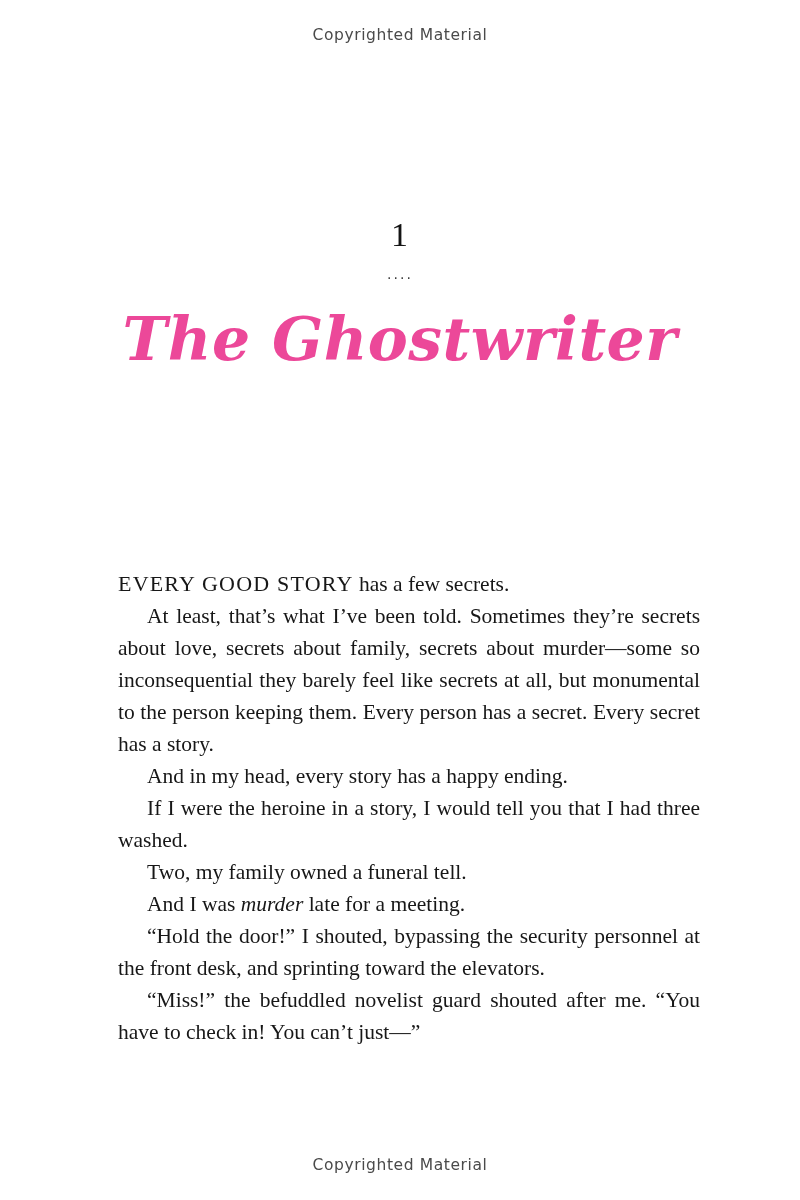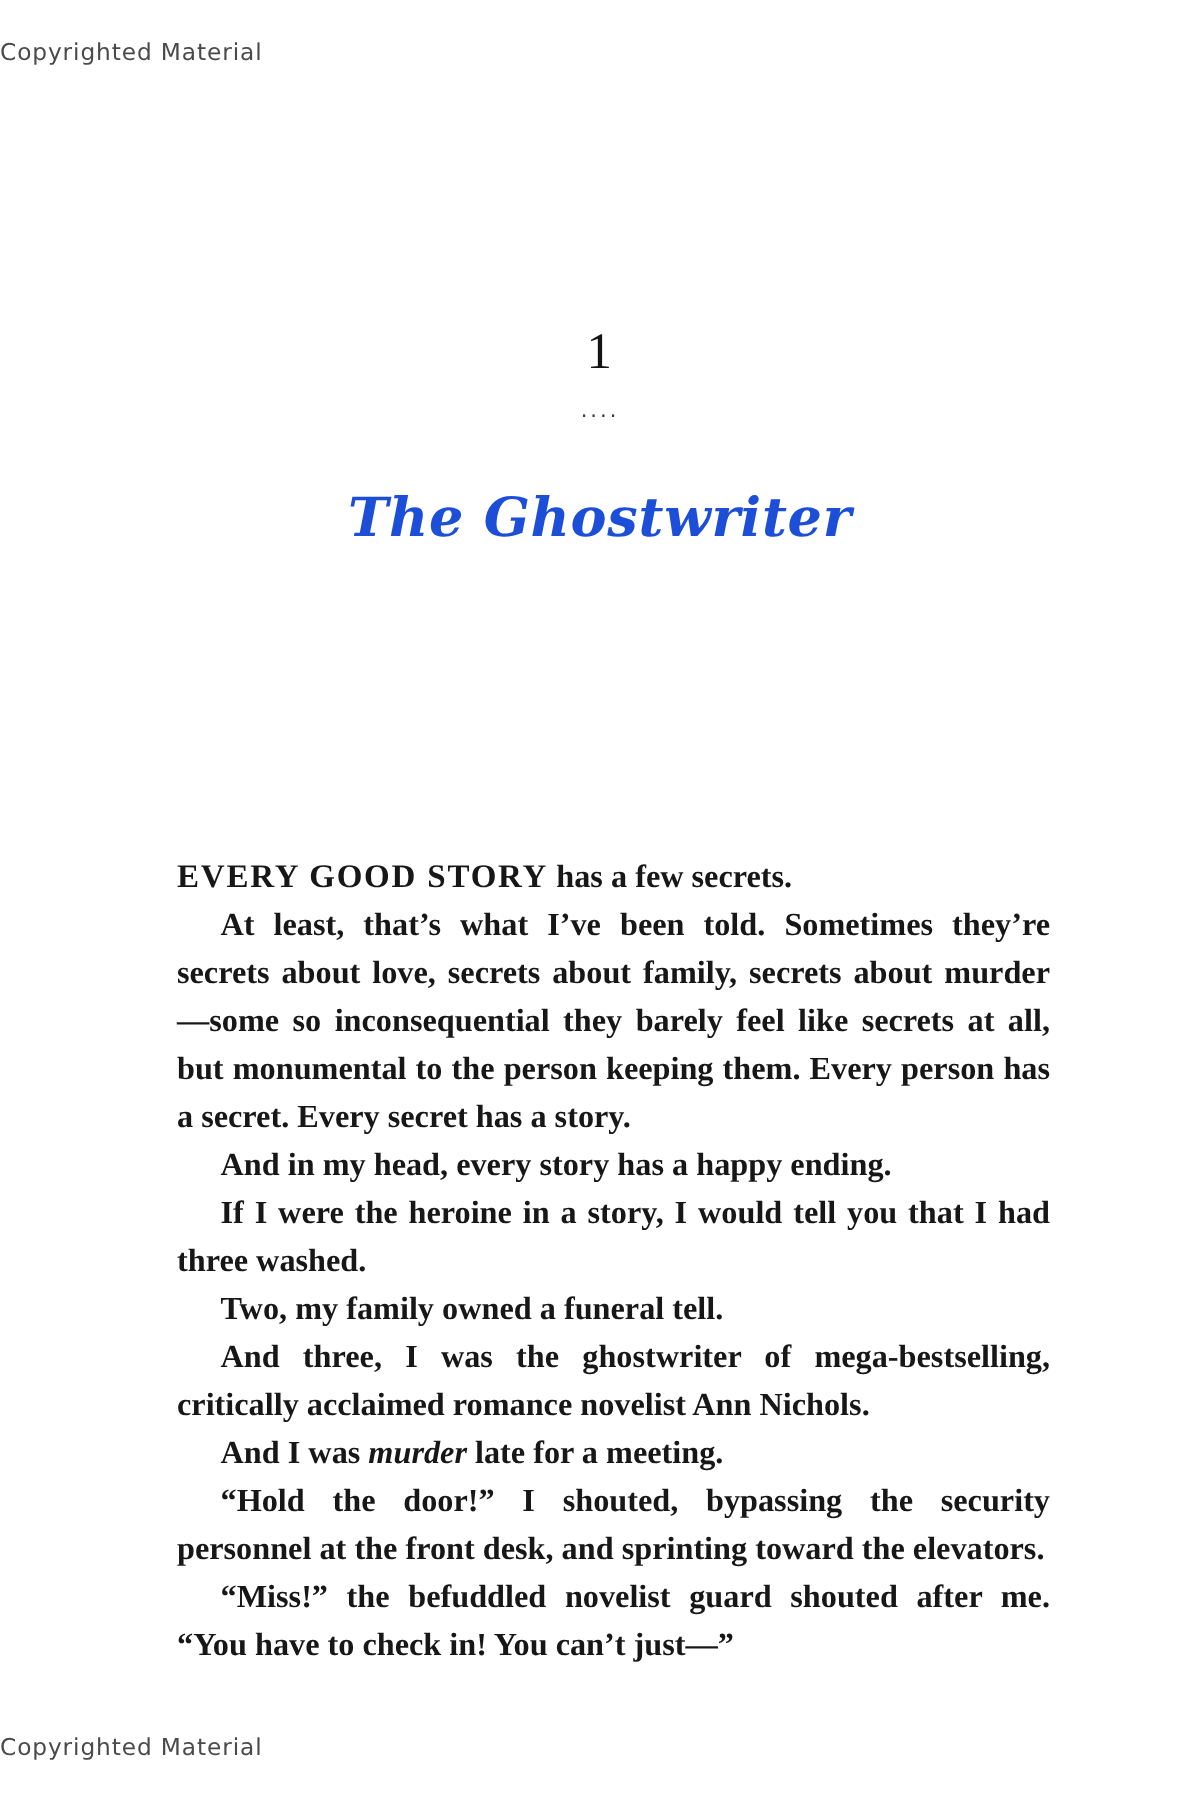--- a/index.html
+++ b/index.html
@@ -18,21 +18,21 @@
   .page {
     position: relative;
     width: 800px;
     height: 1200px;
     box-sizing: border-box;
   }
   .watermark {
     position: absolute;
     left: 0;
     width: 100%;
-    text-align: left;
+    text-align: center;
     font-family: "DejaVu Sans", sans-serif;
     font-size: 15.5px;
     letter-spacing: 0.6px;
     color: #4a4a4a;
   }
   .watermark-top { top: 26px; }
   .watermark-bottom { top: 1156px; }
 
   .chapter-block {
     position: absolute;
@@ -49,43 +49,42 @@
     letter-spacing: 1px;
   }
   .chapter-ornament {
     margin-top: 14px;
     font-family: "DejaVu Sans", sans-serif;
     font-size: 14px;
     letter-spacing: 2px;
     color: #3a3a3a;
   }
   .chapter-title {
-    margin-top: 42px;
+    margin-top: 22px;
     font-family: "DejaVu Serif", serif;
     font-style: italic;
     font-weight: 700;
-    font-size: 36px;
+    font-size: 60px;
     letter-spacing: 0.5px;
-    color: #1d4ed8;
+    color: #ec4899;
   }
 
   .body-text {
     position: absolute;
     left: 118px;
     top: 568px;
     width: 582px;
     font-size: 21.5px;
     line-height: 32px;
     text-align: justify;
     color: #171717;
   }
   .body-text p {
     margin: 0;
     text-indent: 29px;
-    font-weight: bold;
   }
   .body-text p.first {
     text-indent: 0;
   }
   .smallcaps {
     font-variant: small-caps;
     letter-spacing: 1.2px;
     font-size: 22px;
   }
   em { font-style: italic; }
@@ -102,21 +101,20 @@
     <div class="chapter-ornament">....</div>
     <div class="chapter-title">The Ghostwriter</div>
   </div>
 
   <div class="body-text">
     <p class="first"><span class="smallcaps">EVERY GOOD STORY</span><span> has a few secrets.</span></p>
     <p>At least, that’s what I’ve been told. Sometimes they’re secrets about love, secrets about family, secrets about murder—some so inconsequential they barely feel like secrets at all, but monumental to the person keeping them. Every person has a secret. Every secret has a story.</p>
     <p>And in my head, every story has a happy ending.</p>
     <p>If I were the heroine in a story, I would tell you that I had three washed.</p>
     <p>Two, my family owned a funeral tell.</p>
-    <p>And three, I was the ghostwriter of mega-bestselling, critically acclaimed romance novelist Ann Nichols.</p>
     <p><span>And I was </span><em>murder</em><span> late for a meeting.</span></p>
     <p>“Hold the door!” I shouted, bypassing the security personnel at the front desk, and sprinting toward the elevators.</p>
     <p>“Miss!” the befuddled novelist guard shouted after me. “You have to check in! You can’t just—”</p>
   </div>
 
   <div class="watermark watermark-bottom">Copyrighted Material</div>
 
 </div>
 
 </body></html>

